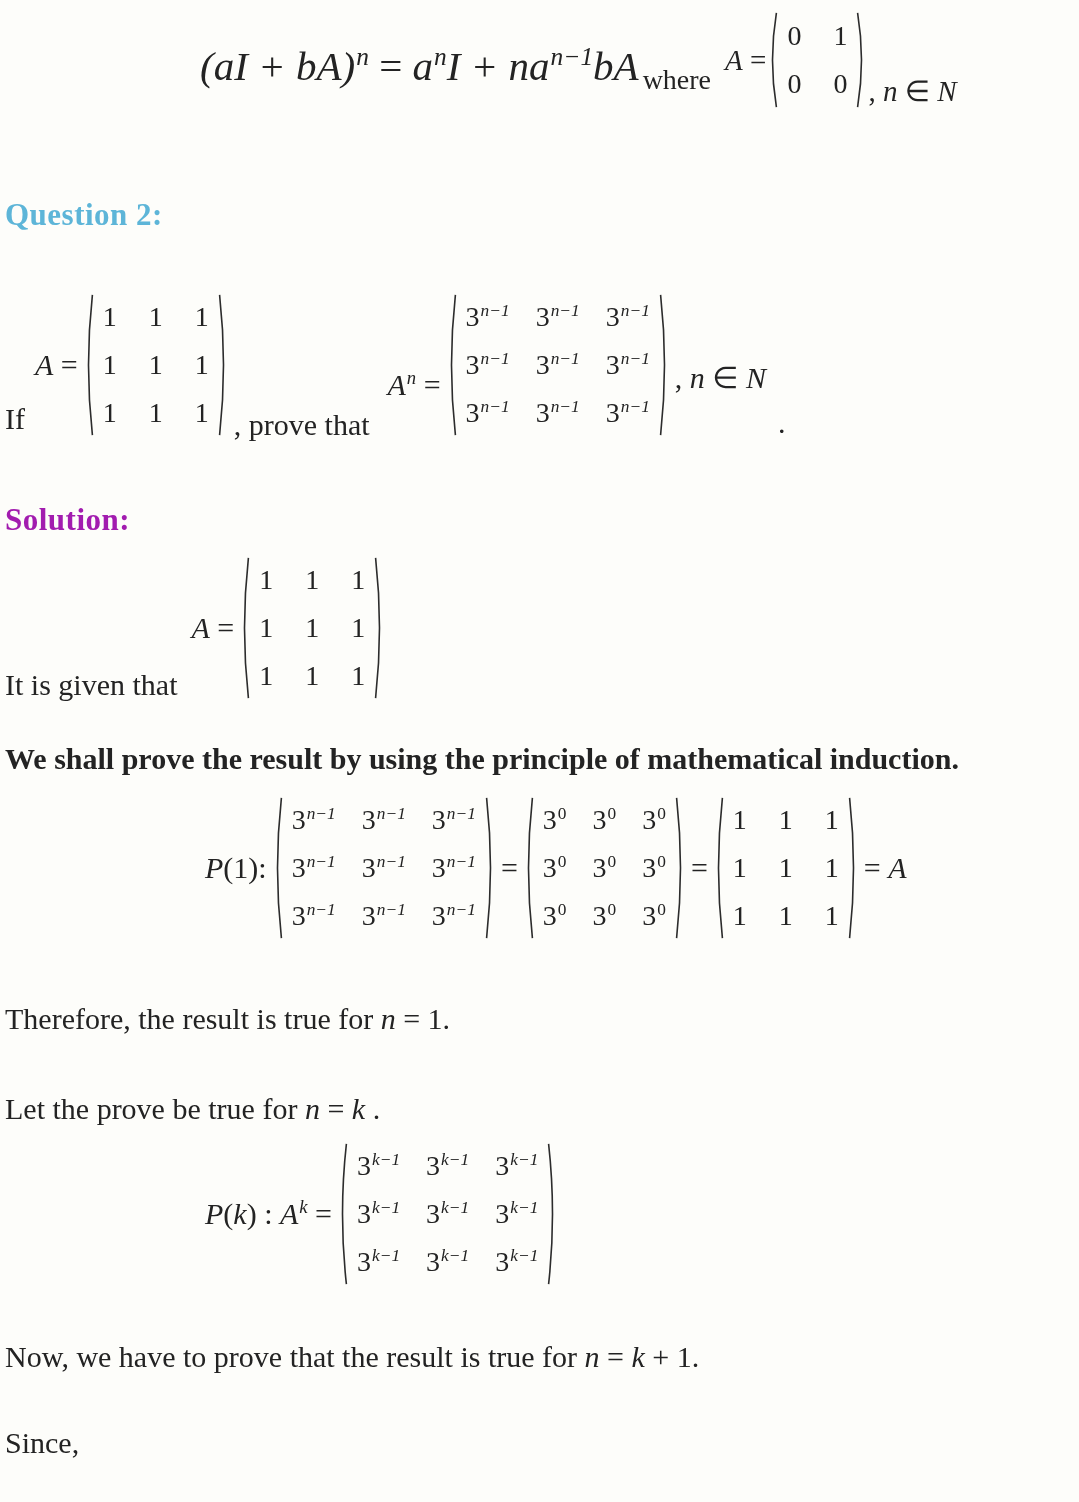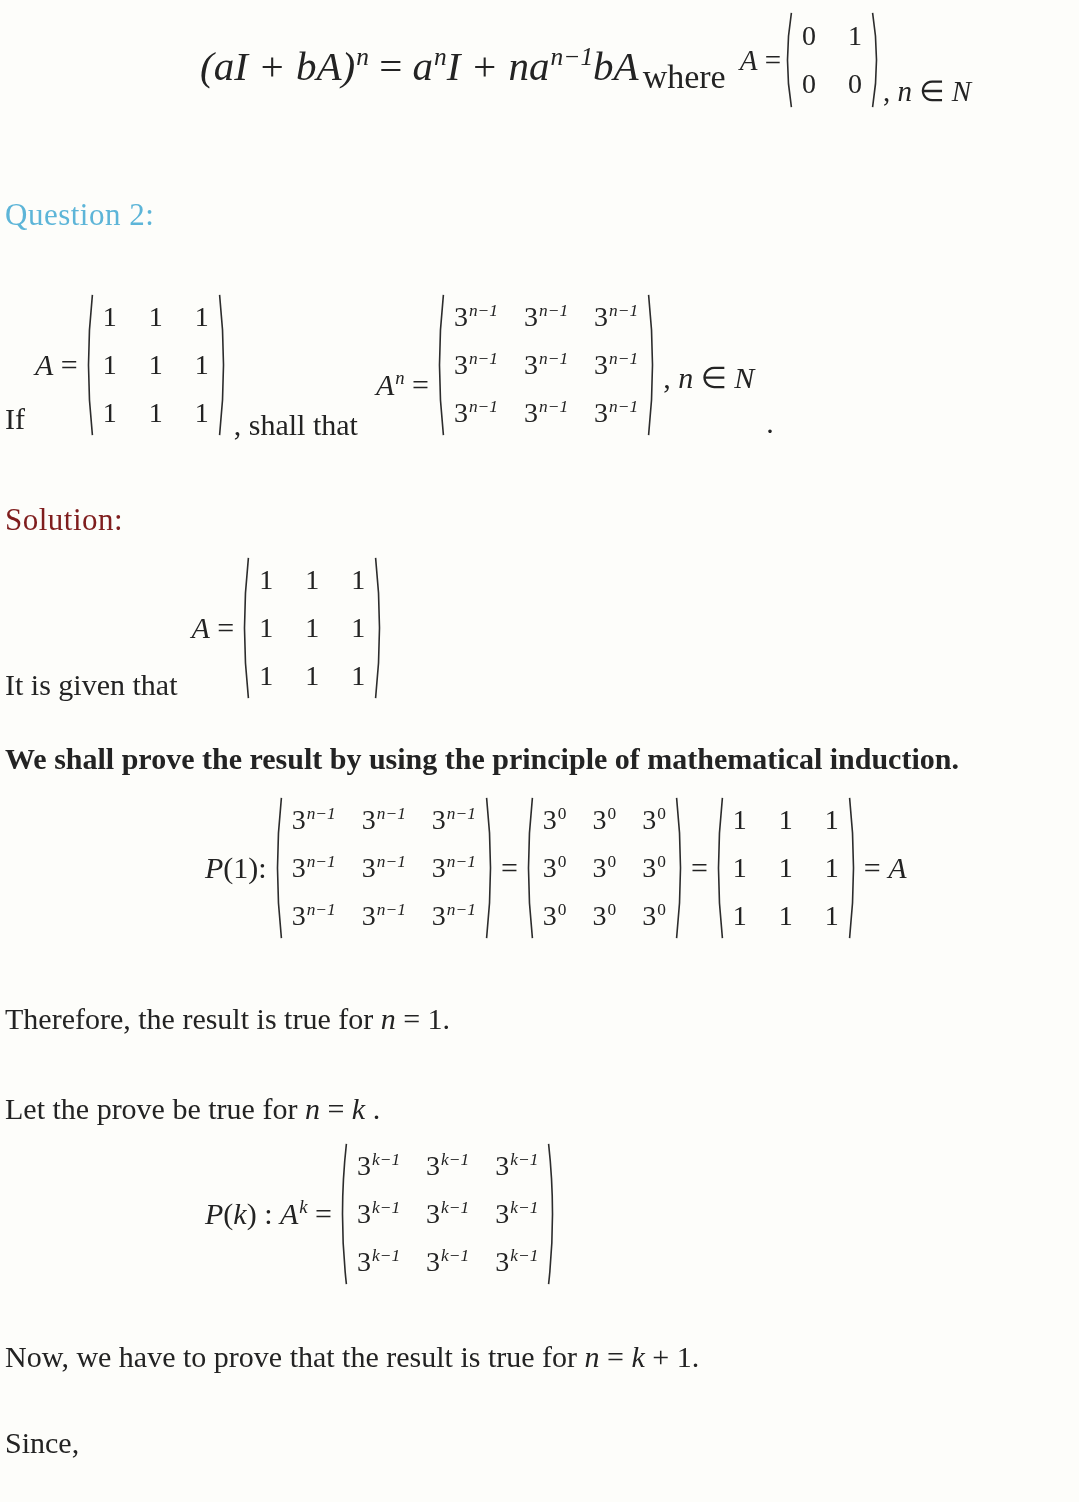--- a/index.html
+++ b/index.html
@@ -8,35 +8,35 @@
     background:#fdfdfa;color:#232323;
     font-family:"Liberation Serif", serif;
   }
   .page{position:relative;width:100%;height:100%;}
   .f .it{font-style:italic;}
   .f .rm{font-style:normal;}
   sup{font-size:0.62em;line-height:0;vertical-align:super;margin-left:1px;}
   sup.it{font-style:italic;}
   .row{display:flex;align-items:center;gap:4px;}
   .body-line{font-size:30px;line-height:38px;margin:0 0 0 5px;}
-  .head{font-weight:normal;font-size:31px;line-height:40px;margin-left:5px;letter-spacing:.5px;}
+  .head{font-weight:bold;font-size:31px;line-height:40px;margin-left:5px;letter-spacing:.5px;}
   
   .matrix{display:inline-flex;align-items:stretch;}
   .m-grid{
     display:grid;align-items:center;justify-items:center;
     column-gap:26px;row-gap:14px;padding:8px 8px;
     font-size:28px;line-height:34px;
   }
   .g-wide .m-grid{column-gap:32px;}
   .paren{width:13px;flex:0 0 13px;}
   .paren path{stroke:#2c2c2c;stroke-width:1.6px;fill:none;}
   
   .top-eq-row{margin:10px 0 0 200px;height:100px;align-items:flex-end;}
   .top-eq-row .eq1{font-size:41px;padding-bottom:20px;}
-  .top-eq-row .where{font-size:34px;padding-bottom:14px;font-family:Liberation Serif, serif;}
+  .top-eq-row .where{font-size:28px;padding-bottom:14px;font-family:Liberation Serif, serif;}
   .top-eq-row .mgroup{align-self:stretch;display:inline-flex;align-items:center;margin-left:10px;font-size:29px;}
   .top-eq-row .nset{align-self:flex-end;padding-bottom:2px;}
   .q-head{margin-top:85px;}
   .if-row{margin:45px 0 0 5px;height:170px;font-size:30px;}
   .bot{align-self:flex-end;}
   .sol-head{margin-top:50px;}
   .given-row{margin:8px 0 0 5px;height:160px;font-size:30px;}
   .given-row .amx{margin-left:10px;}
   .induction-p{margin-top:32px;font-weight:bold;}
   .forn1-p{margin-top:6px;}
@@ -92,21 +92,21 @@
           <div>1</div>
           <div>1</div>
           <div>1</div>
           <div>1</div>
           <div>1</div>
         </div>
         <svg viewBox="0 0 20 100" preserveAspectRatio="none" class="paren">
           <path d="M4 2 Q16 50 4 98" vector-effect="non-scaling-stroke"></path>
         </svg>
       </span>
-    <span class="f bot" style="padding-bottom:8px;"><span class="rm">, shall that</span></span>
+    <span class="f bot" style="padding-bottom:8px;"><span class="rm">, prove that</span></span>
     <span class="f" style="margin-left:14px;margin-top:40px;"><span class="it">A<sup class="it">n</sup></span><span class="rm"> = </span></span>
     <span class="matrix">
         <svg viewBox="0 0 20 100" preserveAspectRatio="none" class="paren">
           <path d="M16 2 Q4 50 16 98" vector-effect="non-scaling-stroke"></path>
         </svg>
         <div class="m-grid" style="grid-template-columns: repeat(3, auto);">
           <div>3<sup class="it">n−1</sup></div>
           <div>3<sup class="it">n−1</sup></div>
           <div>3<sup class="it">n−1</sup></div>
           <div>3<sup class="it">n−1</sup></div>
@@ -117,21 +117,21 @@
           <div>3<sup class="it">n−1</sup></div>
         </div>
         <svg viewBox="0 0 20 100" preserveAspectRatio="none" class="paren">
           <path d="M4 2 Q16 50 4 98" vector-effect="non-scaling-stroke"></path>
         </svg>
       </span>
     <span class="f" style="margin-top:25px;"><span class="rm">, </span><span class="it">n</span><span class="rm"> ∈ </span><span class="it">N</span></span>
     <span class="f bot" style="padding-bottom:10px;margin-left:8px;"><span class="rm">.</span></span>
   </div>
 
-  <div class="head sol-head" style="color: #7f1d1d;">Solution:</div>
+  <div class="head sol-head" style="color: #a21caf;">Solution:</div>
 
   <div class="row given-row">
     <span class="f bot" style="padding-bottom:6px;"><span class="rm">It is given that</span></span>
     <span class="f amx"><span class="it">A</span><span class="rm"> = </span></span>
     <span class="matrix g-wide">
         <svg viewBox="0 0 20 100" preserveAspectRatio="none" class="paren">
           <path d="M16 2 Q4 50 16 98" vector-effect="non-scaling-stroke"></path>
         </svg>
         <div class="m-grid" style="grid-template-columns: repeat(3, auto);">
           <div>1</div>

